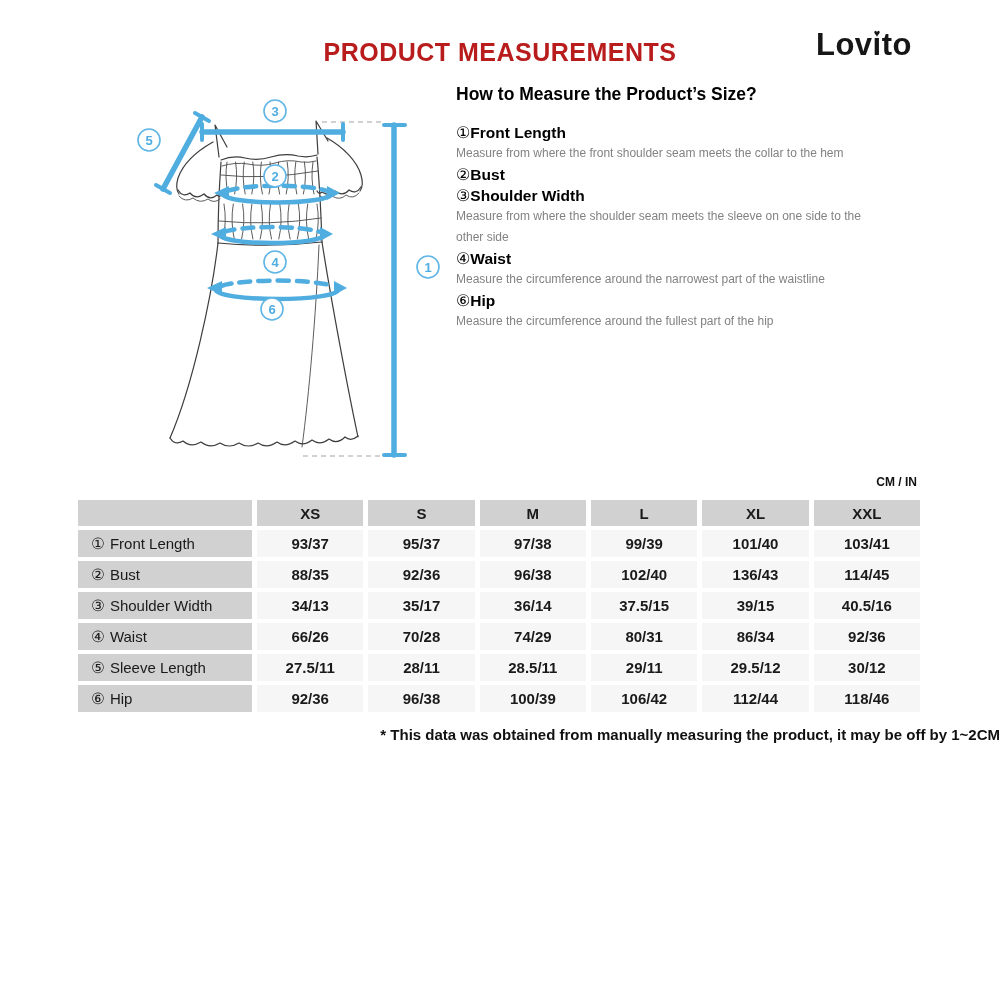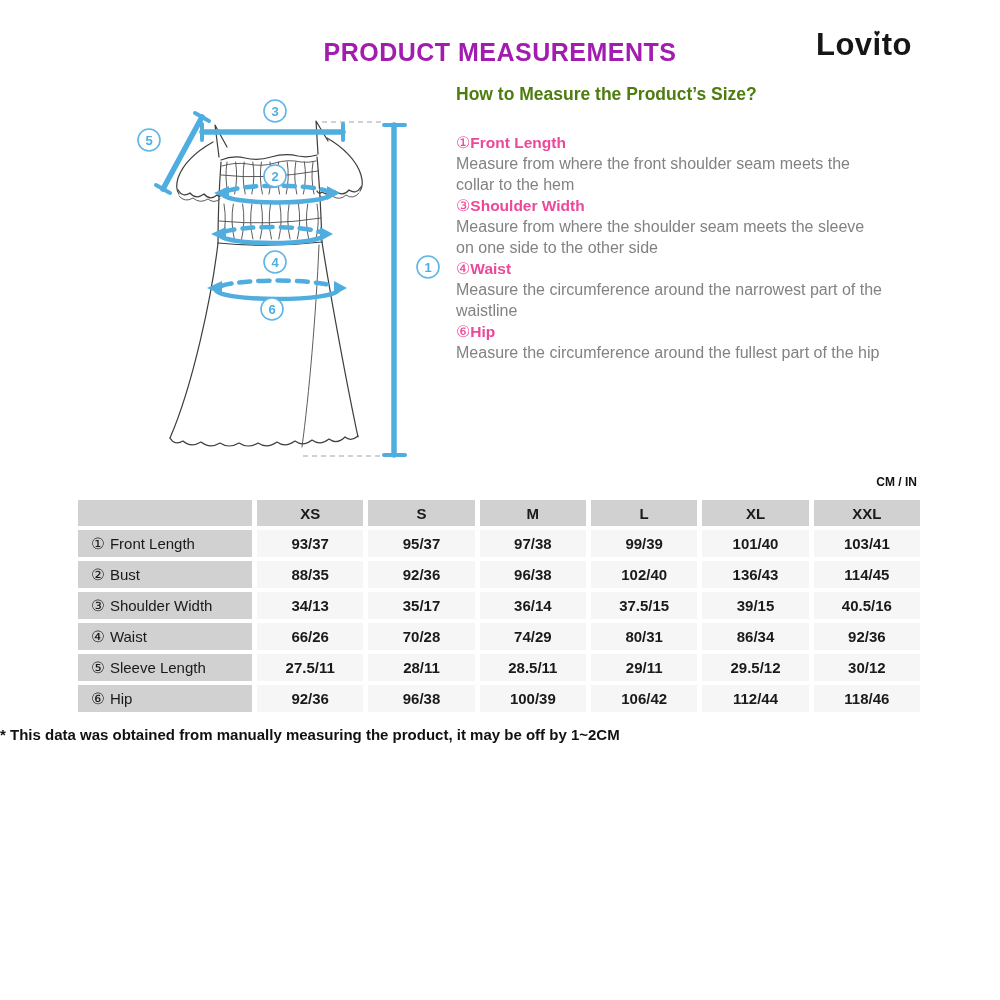--- a/index.html
+++ b/index.html
@@ -10,21 +10,21 @@
     --text-dark:#1a1a1a;
     --text-gray:#828282;
   }
   *{margin:0;padding:0;box-sizing:border-box;}
   html,body{background:#fff;}
   body{font-family:"Liberation Sans",sans-serif;color:var(--text-dark);}
   .page{position:relative;width:1000px;height:1000px;background:#fff;overflow:hidden;}
 
   
   .title{position:absolute;left:0;right:0;top:38px;text-align:center;
-         font-size:25px;font-weight:800;letter-spacing:.5px;color:#a21caf;}
+         font-size:25px;font-weight:800;letter-spacing:.5px;color:#b91c1c;}
   .brand{position:absolute;right:88px;top:27px;font-size:31px;font-weight:800;
          letter-spacing:.5px;color:#161616;}
   .brand .iheart{position:relative;display:inline-block;}
   .brand .hrt{position:absolute;left:50%;top:1px;transform:translateX(-50%);
               font-size:11px;line-height:1;}
 
   
   .diagram{position:absolute;left:115px;top:85px;width:340px;height:400px;}
   .dress{stroke:#3d3d3d;stroke-width:1.2;fill:none;stroke-linejoin:round;stroke-linecap:round;}
   .dress-thin{stroke:#4a4a4a;stroke-width:.9;fill:none;stroke-linecap:round;}
@@ -33,42 +33,42 @@
   .cap{stroke:var(--accent);stroke-width:4;fill:none;stroke-linecap:round;}
   .meas-s{stroke:var(--accent);stroke-width:4.5;fill:none;stroke-linecap:round;}
   .meas-d{stroke:var(--accent);stroke-width:4.5;fill:none;stroke-dasharray:11 8;stroke-linecap:round;}
   .arrow{fill:var(--accent);stroke:none;}
   .callout{fill:#fff;stroke:var(--accent-light);stroke-width:1.6;}
   .callout-t{fill:var(--accent);font-size:13px;font-weight:bold;
              font-family:"Liberation Sans",sans-serif;}
 
   
   .howto{position:absolute;left:456px;top:84px;width:430px;}
-  .howto h2{font-size:17.5px;font-weight:bold;margin-bottom:27px;color:#4d7c0f;}
-  .hname{font-size:15.5px;font-weight:bold;line-height:21px;color:#ec4899;}
+  .howto h2{font-size:17.5px;font-weight:bold;margin-bottom:17px;color:#000000;}
+  .hname{font-size:15.5px;font-weight:bold;line-height:21px;color:#000000;}
   .hname .cnum{font-weight:400;font-size:16px;}
-  .hdesc{font-size:16px;line-height:21px;color:var(--text-gray);}
+  .hdesc{font-size:12px;line-height:21px;color:var(--text-gray);}
 
   
   .unit{position:absolute;right:83px;top:475px;font-size:12px;font-weight:bold;color:#111;}
 
   
   .size-table{position:absolute;left:78px;top:500px;width:842px;
               display:grid;grid-template-columns:174px repeat(6,1fr);
               grid-template-rows:26px repeat(6,27px);gap:4px 5px;}
   .tcell{display:flex;align-items:center;justify-content:center;font-size:15px;}
   .th{background:var(--gray-cell);font-weight:bold;}
   .corner{background:var(--gray-cell);}
   .rowlabel{background:var(--gray-cell);justify-content:flex-start;
             padding-left:13px;font-weight:400;}
   .rowlabel .cnum{font-size:15.5px;margin-right:5px;}
   .td{background:var(--light-cell);font-weight:bold;}
 
   
-  .footnote{position:absolute;left:0;right:0;top:726px;text-align:left;
+  .footnote{position:absolute;left:0;right:0;top:726px;text-align:right;
             font-size:15px;font-weight:bold;color:#111;}
 </style>
 </head>
 <body>
 
 <div class="page">
 
   <div class="title">PRODUCT MEASUREMENTS</div>
   <div class="brand">Lov<span class="iheart"><span class="hrt">♥</span>ı</span>to</div>
 
@@ -173,20 +173,21 @@
         <text class="callout-t" x="157" y="228.5" text-anchor="middle">6</text>
       </g>
     </svg>
   </div>
 
   <section class="howto">
     <h2>How to Measure the Product’s Size?</h2>
     <div id="howto-items">
         <div class="hname"><span class="cnum">①</span><span>Front Length</span></div>
         <div class="hdesc">Measure from where the front shoulder seam meets the collar to the hem</div>
+        <div class="hname"><span class="cnum">②</span><span>Bust</span></div>
         <div class="hname"><span class="cnum">③</span><span>Shoulder Width</span></div>
         <div class="hdesc">Measure from where the shoulder seam meets the sleeve on one side to the other side</div>
         <div class="hname"><span class="cnum">④</span><span>Waist</span></div>
         <div class="hdesc">Measure the circumference around the narrowest part of the waistline</div>
         <div class="hname"><span class="cnum">⑥</span><span>Hip</span></div>
         <div class="hdesc">Measure the circumference around the fullest part of the hip</div>
       </div>
   </section>
 
   <div class="unit">CM / IN</div>

